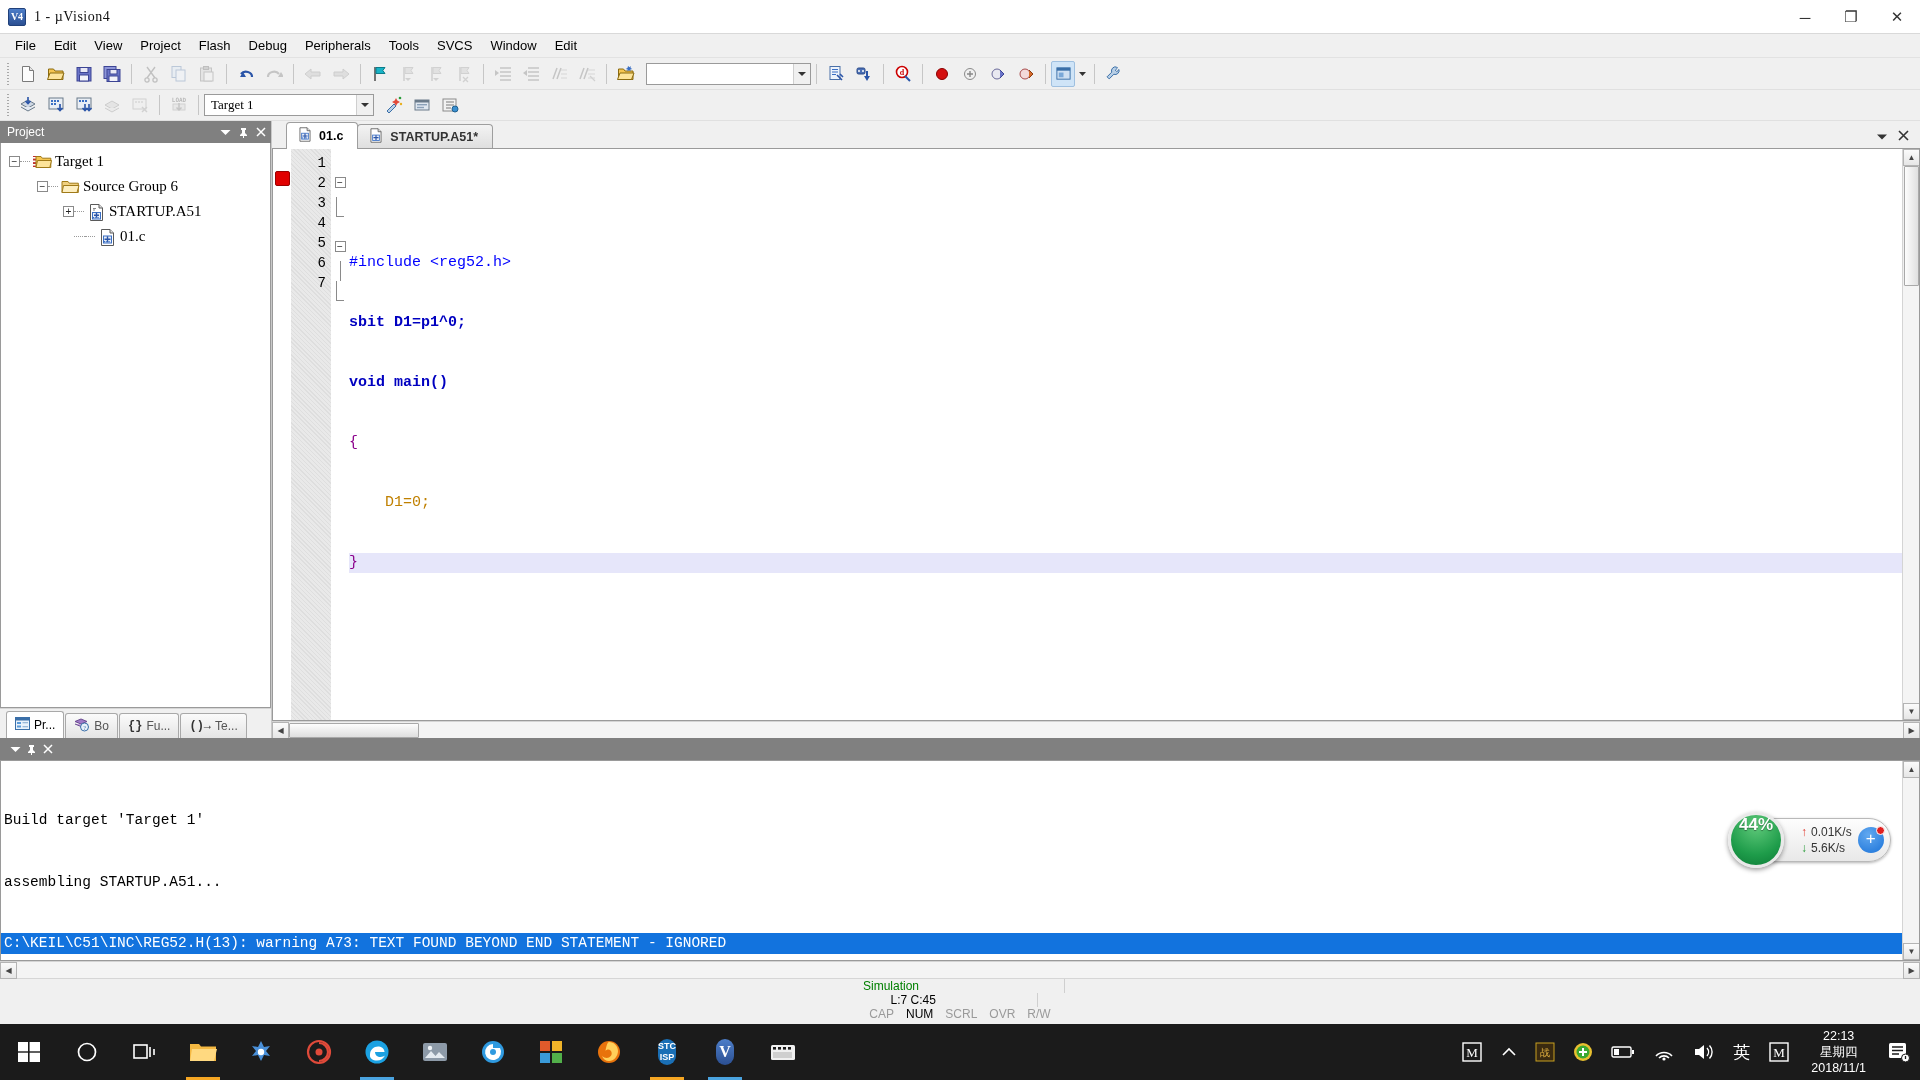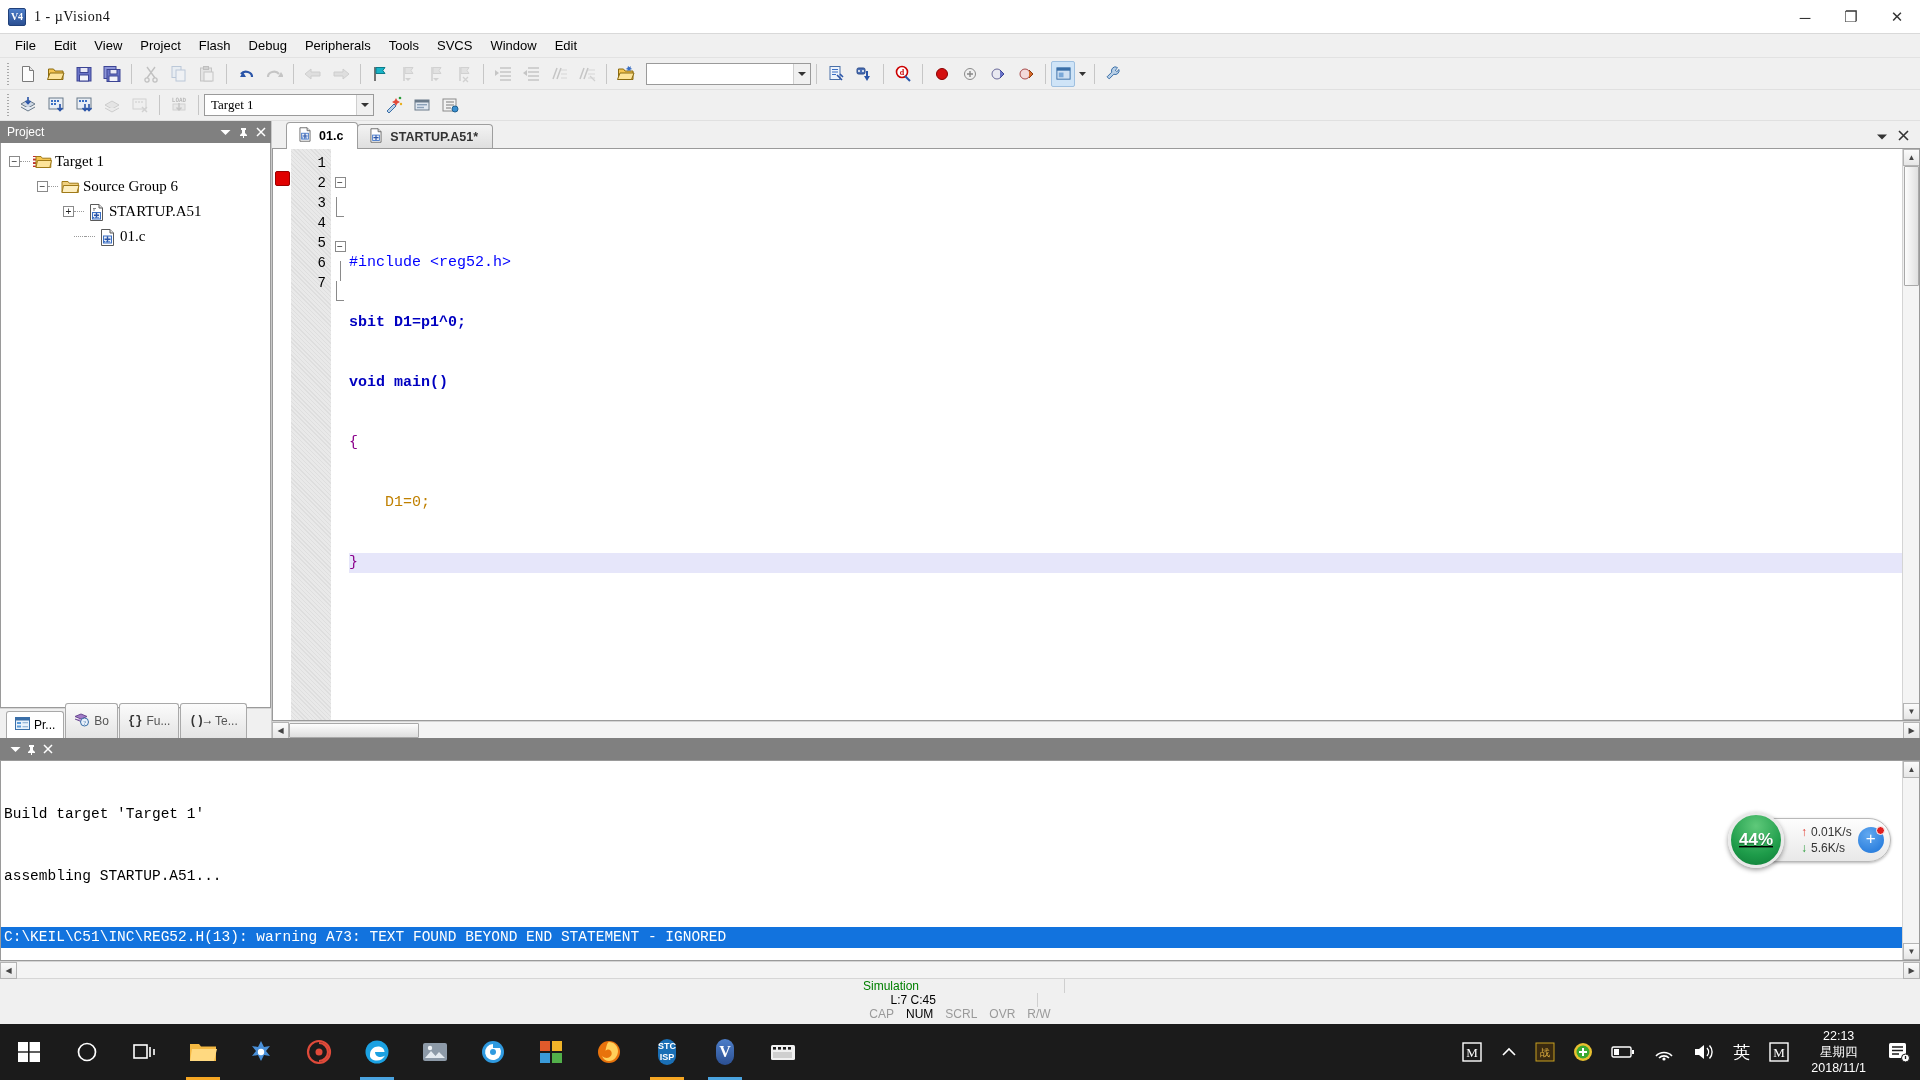--- a/index.html
+++ b/index.html
@@ -65,21 +65,21 @@
      overflow:hidden;padding-top:6px;font-family:"Liberation Serif",serif;font-size:15px;}
   .tnode{ display:flex;align-items:center;height:25px;white-space:nowrap;}
   .texp{ width:11px;height:11px;border:1px solid #8a8a8a;background:#fff;
      display:flex;align-items:center;justify-content:center;font-size:10px;line-height:9px;
      color:#222;font-family:"Liberation Sans",sans-serif;flex:none;}
   .tdots{ width:10px;height:1px;border-top:1px dotted #9a9a9a;flex:none;}
   .ticon{ width:19px;height:16px;margin:0 3px;flex:none;}
   .tlabel{ color:#000; }
   .panel-tabs{ height:30px;background:#f0f0f0;display:flex;align-items:flex-end;
      padding-left:6px;gap:1px;border-top:1px solid #d6d6d6;}
-  .ptab{ height:35px;display:flex;align-items:center;gap:4px;padding:0 8px;
+  .ptab{ height:25px;display:flex;align-items:center;gap:4px;padding:0 8px;
      background:linear-gradient(#fbfbfb,#e4e4e4);border:1px solid #a9a9a9;border-bottom:none;
      border-radius:3px 3px 0 0;font-size:12px;color:#555;}
   .ptab.sel{ background:#fff;color:#000;height:27px;}
   
   #editor{ flex:1; display:flex;flex-direction:column;background:#f0f0f0;}
   #edtabs{ height:28px; display:flex; align-items:flex-end; position:relative;
      background:#f0f0f0; padding-left:14px;}
   .edtab{ height:25px;display:flex;align-items:center;gap:6px;padding:0 14px 0 10px;
      background:linear-gradient(#f3f3f3,#dedede);border:1px solid #9e9e9e;border-bottom:none;
      border-radius:4px 4px 0 0;font-size:12.5px;font-weight:bold;color:#333;margin-right:-1px;}
@@ -124,41 +124,41 @@
      border:1px solid #a9a9a9;border-radius:1px;}
   .sthumb-h{ height:15px;margin:1px 0;background:linear-gradient(#fdfdfd,#dfdfdf);
      border:1px solid #a9a9a9;border-radius:1px;}
   .strack{ flex:1; background:#f4f4f4; }
   
   #buildpanel{ height:240px;display:flex;flex-direction:column;background:#f0f0f0;}
   #buildhead{ height:22px;background:#808080;color:#fff;display:flex;align-items:center;
      font-size:12px;padding-left:7px;}
   #buildbody{ flex:1;background:#fff;border:1px solid #9a9a9a;display:flex;overflow:hidden;}
   #buildtext{ flex:1;font-family:"Liberation Mono",monospace;font-size:14.5px;line-height:20.5px;
-     color:#000;padding-top:2px;white-space:pre;}
+     color:#000;padding-top:8px;white-space:pre;}
   #buildtext .bline{ height:20.5px; padding-left:3px;}
   #buildtext .bline.sel{ background:#1273de;color:#fff;}
   
   #statusbar{ height:22px;background:#f0f0f0;display:flex;align-items:center;
      border-top:1px solid #d6d6d6;font-size:12px;flex-direction:column;}
   #statusbar .sseg{ height:22px;display:flex;align-items:center;padding:0 8px;
      border-right:1px solid #cfcfcf;}
   #statusbar .grow{ flex:1;border-right:1px solid #cfcfcf;height:22px;}
   .sim{ color:#008000; }
   .skey{ padding:0 6px;color:#9a9a9a;}
   .skey.on{ color:#000;font-weight:normal;}
   
   #netwidget{ position:absolute;left:1728px;top:812px;display:flex;align-items:center;z-index:50;}
   #netwidget .pill{ height:44px;background:linear-gradient(#fdfdfd,#e8e8e8);
      border:1px solid #b9b9b9;border-radius:22px;display:flex;align-items:center;
      padding:0 6px 0 46px;margin-left:-36px;box-shadow:0 1px 3px rgba(0,0,0,.3);}
   #netwidget .ball{ width:56px;height:56px;border-radius:50%;
      background:radial-gradient(circle at 50% 22%,#5fc97a,#1e9c4a 62%,#0d7a36);
      border:3px solid #e9e9e9;box-shadow:0 2px 5px rgba(0,0,0,.4);
-     display:flex;align-items:flex-end;justify-content:center;position:relative;z-index:2;text-decoration:underline;}
+     display:flex;align-items:flex-start;justify-content:center;position:relative;z-index:2;}
   #netwidget .ball span{ font-size:17px;color:#fff;font-weight:bold;margin-bottom:15px;
      text-shadow:0 1px 1px rgba(0,0,0,.4);}
   #netwidget .rates{ display:flex;flex-direction:column;font-size:12px;color:#333;line-height:16px;
      padding:0 6px;}
   #netwidget .rates div{ display:flex;align-items:center;gap:4px;}
   #netwidget .up{ color:#e03a2f;font-weight:bold;}
   #netwidget .down{ color:#2a9c3a;font-weight:bold;}
   #netwidget .plus{ width:26px;height:26px;border-radius:50%;
      background:radial-gradient(circle at 40% 30%,#62a9f0,#1a72d8);
      color:#fff;font-size:17px;line-height:24px;text-align:center;position:relative;}

